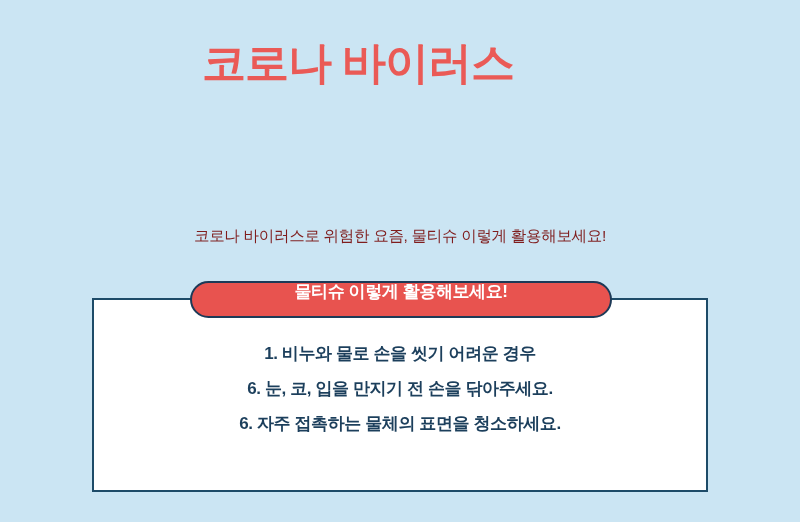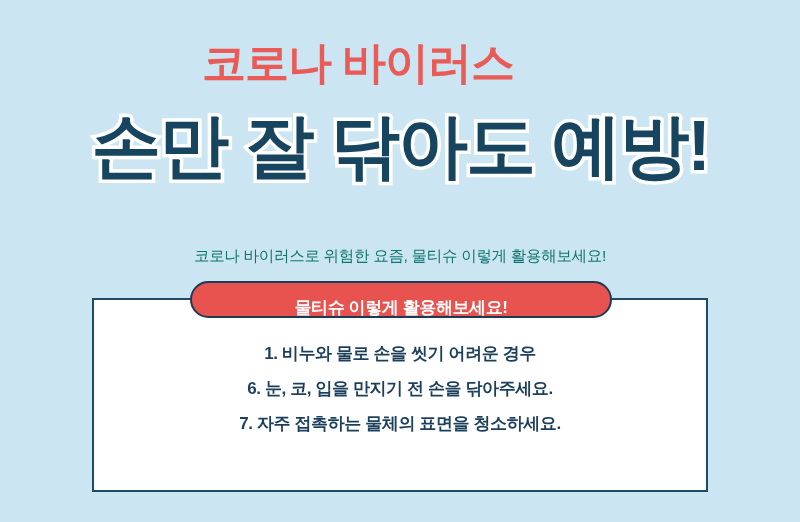--- a/index.html
+++ b/index.html
@@ -57,24 +57,23 @@
 
   
   .subtitle {
     position: absolute;
     top: 226px;
     left: 0;
     width: 800px;
     text-align: center;
     font-size: 15.5px;
     font-weight: normal;
-    color: #0f766e;
+    color: #7f1d1d;
     letter-spacing: -0.3px;
     white-space: nowrap;
-    margin-top: 20px;
   }
 
   
   .content-box {
     position: absolute;
     left: 92px;
     top: 298px;
     width: 616px;
     height: 194px;
     background: #ffffff;
@@ -87,21 +86,21 @@
     position: absolute;
     left: 190px;
     top: 281px;
     width: 422px;
     height: 37px;
     background: #e8534f;
     border: 2px solid #1d3a57;
     border-radius: 999px;
     box-sizing: border-box;
     display: flex;
-    align-items: flex-end;
+    align-items: flex-start;
     justify-content: center;
   }
   .badge-label {
     color: #ffffff;
     font-size: 17px;
     font-weight: bold;
     letter-spacing: -0.4px;
     white-space: nowrap;
     line-height: 1;
   }
@@ -127,29 +126,28 @@
     line-height: 35px;
   }
 </style>
 </head>
 <body>
 
 <div class="poster">
 
   <div class="eyebrow-title">코로나 바이러스</div>
 
-  <div class="headline">손만 잘 닦아도 예방!</div>
 
   <div class="subtitle">코로나 바이러스로 위험한 요즘, 물티슈 이렇게 활용해보세요!</div>
 
   <div class="content-box"></div>
 
   <div class="badge">
     <span class="badge-label">물티슈 이렇게 활용해보세요!</span>
   </div>
 
   <ul class="tips-list">
     <li class="tip-item">1. 비누와 물로 손을 씻기 어려운 경우</li>
     <li class="tip-item">6. 눈, 코, 입을 만지기 전 손을 닦아주세요.</li>
-    <li class="tip-item">7. 자주 접촉하는 물체의 표면을 청소하세요.</li>
+    <li class="tip-item">6. 자주 접촉하는 물체의 표면을 청소하세요.</li>
   </ul>
 
 </div>
 
 </body></html>

